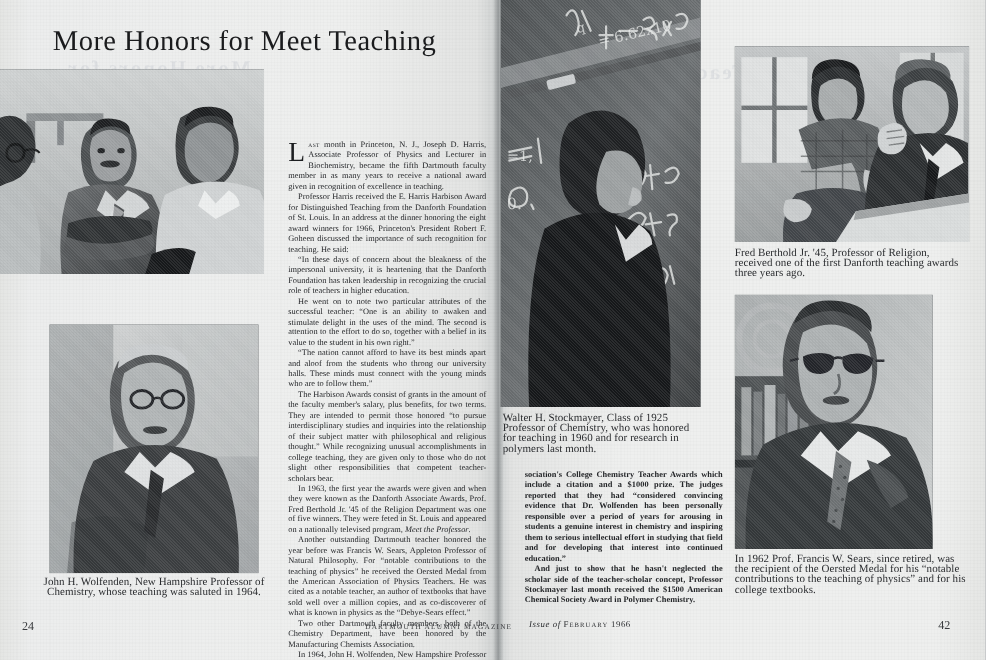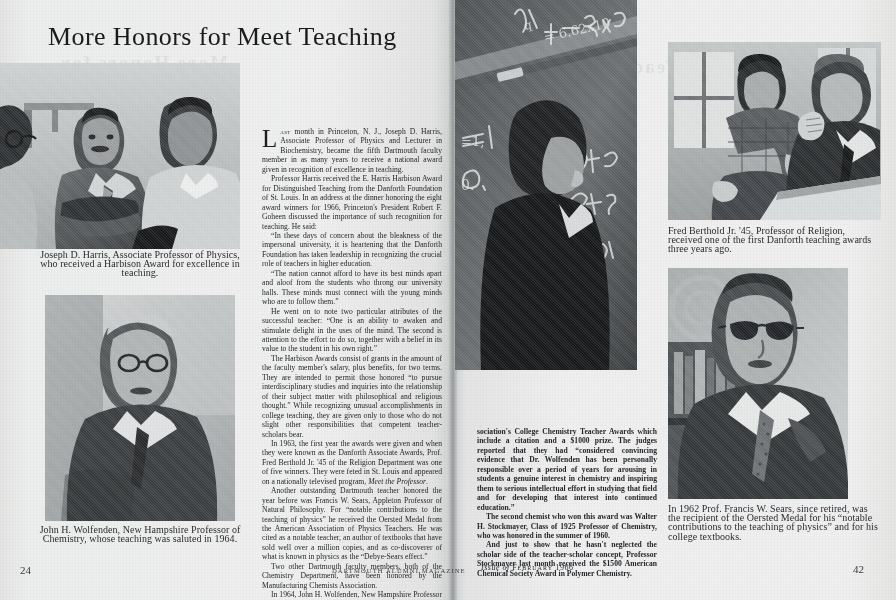--- a/index.html
+++ b/index.html
@@ -114,21 +114,20 @@
         <path d="M164 44 q28 -18 48 6 q10 22 0 42 q-10 18 -28 16 q-22 -4 -24 -28 q-2 -22 4 -36 Z" fill="#3a3d3f"></path>
         <path d="M172 56 q22 -16 38 2 q6 18 -2 32 q-10 16 -24 12 q-14 -6 -16 -24 q-1 -14 4 -22 Z" fill="#8e9294"></path>
         <path d="M168 52 q24 -20 44 0 q2 -16 -20 -18 q-24 -1 -24 18 Z" fill="#1c1e20"></path>
         <path d="M150 114 q40 -22 86 -4 q14 30 10 76 L142 186 q-2 -46 8 -72 Z" fill="#cfd2d3"></path>
         <path d="M186 110 l10 12 l12 -12 q10 6 10 14 l-22 12 l-16 -12 Z" fill="#eceeee"></path>
         <path d="M138 168 q24 -10 40 -2 l-6 20 l-40 0 Z" fill="#17191b"></path>
       </svg>
       <div class="halftone"></div>
     </div>
   </div>
-  <div class="caption" style="left:36px;top:250px;width:208px;">Joseph D. Harris, Associate Professor of Physics, who received a Harbison Award for excellence in teaching.</div>
 
   <div class="photo" style="left:45px;top:295px;width:190px;height:226px;">
     <div class="inner">
       <svg width="190" height="226" viewBox="0 0 190 226" preserveAspectRatio="none">
         <defs>
           <linearGradient id="bgW" x1="0" y1="0" x2="1" y2="1">
             <stop offset="0%" stop-color="#d7d9d9"></stop>
               <stop offset="100%" stop-color="#9fa3a5"></stop>
           </linearGradient>
         </defs>
@@ -198,20 +197,21 @@
 
         <path d="M62 112 q34 -26 62 6 q14 28 2 56 q-14 28 -42 24 q-28 -6 -30 -40 q-2 -32 8 -46 Z" fill="#1f2123"></path>
         <path d="M96 138 q24 -6 32 18 q4 22 -10 34 q-16 10 -28 -4 q-8 -20 6 -48 Z" fill="#9b9fa0"></path>
         <path d="M120 170 q10 2 8 12 q-6 8 -12 4" fill="#b9bcbd"></path>
         <path d="M40 208 q50 -30 96 2 q22 44 18 160 L26 370 q-4 -108 14 -162 Z" fill="#16181a"></path>
         <path d="M104 204 l10 14 l12 -14 q12 8 12 18 l-24 16 Z" fill="#d8dadb"></path>
       </svg>
       <div class="halftone"></div>
     </div>
   </div>
+  <div class="caption" style="left:457px;top:376px;width:180px;text-align:left;">Walter H. Stockmayer, Class of 1925 Professor of Chemistry, who was honored for teaching in 1960 and for research in polymers last month.</div>
 
   <div class="photo" style="left:668px;top:42px;width:213px;height:178px;">
     <div class="inner">
       <svg width="213" height="178" viewBox="0 0 213 178" preserveAspectRatio="none">
         <defs>
           <linearGradient id="roomB" x1="0" y1="0" x2="0" y2="1">
             <stop offset="0%" stop-color="#c4c7c8"></stop>
               <stop offset="100%" stop-color="#9a9e9f"></stop>
           </linearGradient>
         </defs>
@@ -310,32 +310,31 @@
   </div>
   <div class="caption" style="left:668px;top:504px;width:213px;text-align:left;">In 1962 Prof. Francis W. Sears, since retired, was the recipient of the Oersted Medal for his “notable contributions to the teaching of physics” and for his college textbooks.</div>
 
   <div class="col" style="left:262px;top:127px;width:180px;">
     <p class="noindent dropcap-para">
       <span class="dropcap">L</span><span class="sc">ast</span>
       <span>month in Princeton, N. J., Joseph D. Harris, Associate Professor of Physics and Lecturer in Biochemistry, became the fifth Dartmouth faculty member in as many years to receive a national award given in recognition of excellence in teaching.</span>
     </p>
     <p>Professor Harris received the E. Harris Harbison Award for Distinguished Teaching from the Danforth Foundation of St. Louis. In an address at the dinner honoring the eight award winners for 1966, Princeton's President Robert F. Goheen discussed the importance of such recognition for teaching. He said:</p>
     <p>“In these days of concern about the bleakness of the impersonal university, it is heartening that the Danforth Foundation has taken leadership in recognizing the crucial role of teachers in higher education.</p>
+    <p>He went on to note two particular attributes of the successful teacher: “One is an ability to awaken and stimulate delight in the uses of the mind. The second is attention to the effort to do so, together with a belief in its value to the student in his own right.”</p>
     <p>“The nation cannot afford to have its best minds apart and aloof from the students who throng our university halls. These minds must connect with the young minds who are to follow them.”</p>
-    <p>He went on to note two particular attributes of the successful teacher: “One is an ability to awaken and stimulate delight in the uses of the mind. The second is attention to the effort to do so, together with a belief in its value to the student in his own right.”</p>
     <p>The Harbison Awards consist of grants in the amount of the faculty member's salary, plus benefits, for two terms. They are intended to permit those honored “to pursue interdisciplinary studies and inquiries into the relationship of their subject matter with philosophical and religious thought.” While recognizing unusual accomplishments in college teaching, they are given only to those who do not slight other responsibilities that competent teacher-scholars bear.</p>
     <p><span>In 1963, the first year the awards were given and when they were known as the Danforth Associate Awards, Prof. Fred Berthold Jr. '45 of the Religion Department was one of five winners. They were feted in St. Louis and appeared on a nationally televised program, <span class="ital">Meet the Professor</span>.</span></p>
     <p>Another outstanding Dartmouth teacher honored the year before was Francis W. Sears, Appleton Professor of Natural Philosophy. For “notable contributions to the teaching of physics” he received the Oersted Medal from the American Association of Physics Teachers. He was cited as a notable teacher, an author of textbooks that have sold well over a million copies, and as co-discoverer of what is known in physics as the “Debye-Sears effect.”</p>
     <p>Two other Dartmouth faculty members, both of the Chemistry Department, have been honored by the Manufacturing Chemists Association.</p>
     <p>In 1964, John H. Wolfenden, New Hampshire Professor of Chemistry, was one of three winners of the AsAs-</p>
   </div>
 
   <div class="col" style="left:477px;top:427px;width:180px;font-weight:bold;">
     <p class="noindent">sociation's College Chemistry Teacher Awards which include a citation and a $1000 prize. The judges reported that they had “considered convincing evidence that Dr. Wolfenden has been personally responsible over a period of years for arousing in students a genuine interest in chemistry and inspiring them to serious intellectual effort in studying that field and for developing that interest into continued education.”</p>
-    <p>The second chemist who won this award was Walter H. Stockmayer, Class of 1925 Professor of Chemistry, who was honored in the summer of 1960.</p>
     <p>And just to show that he hasn't neglected the scholar side of the teacher-scholar concept, Professor Stockmayer last month received the $1500 American Chemical Society Award in Polymer Chemistry.</p>
   </div>
 
   <div class="folio" style="left:20px;top:564px;">24</div>
   <div class="runhead" style="left:332px;top:567px;">DARTMOUTH ALUMNI MAGAZINE</div>
 
   <div class="issueline" style="left:461px;top:563px;">
     <span class="ital">Issue of</span>
     <span class="sc">February</span>
     <span>1966</span>

